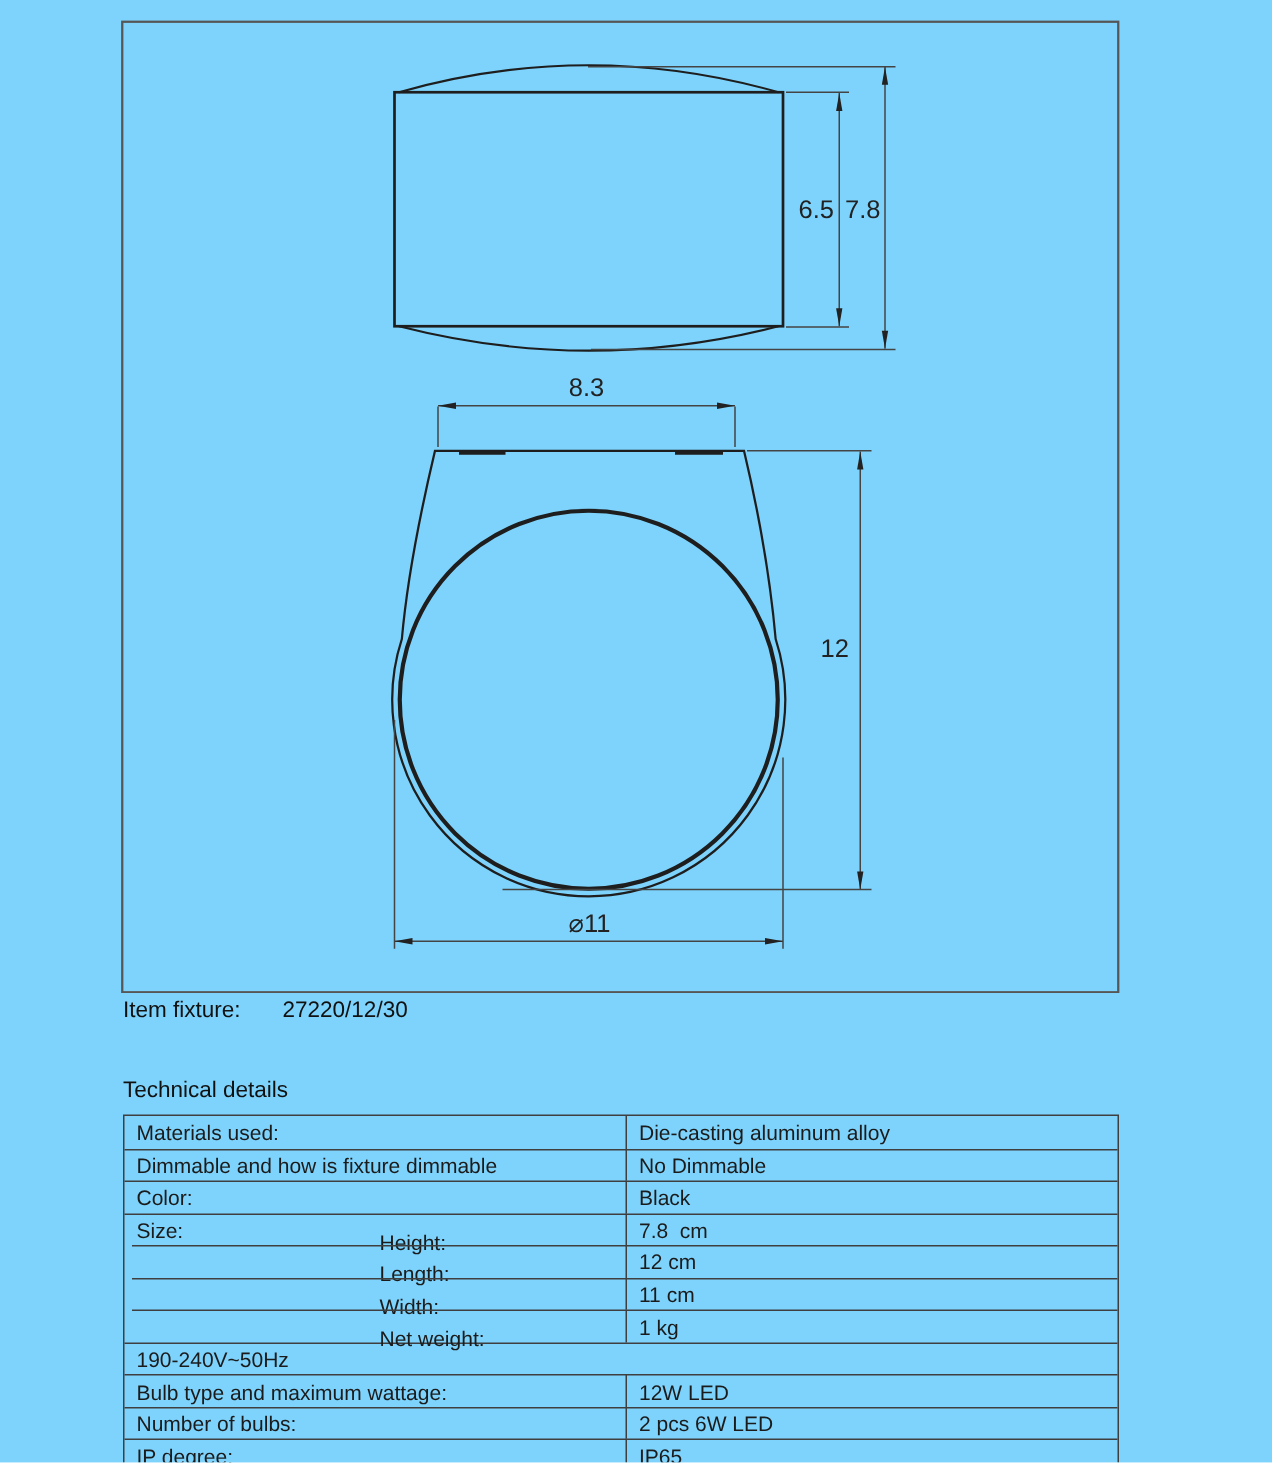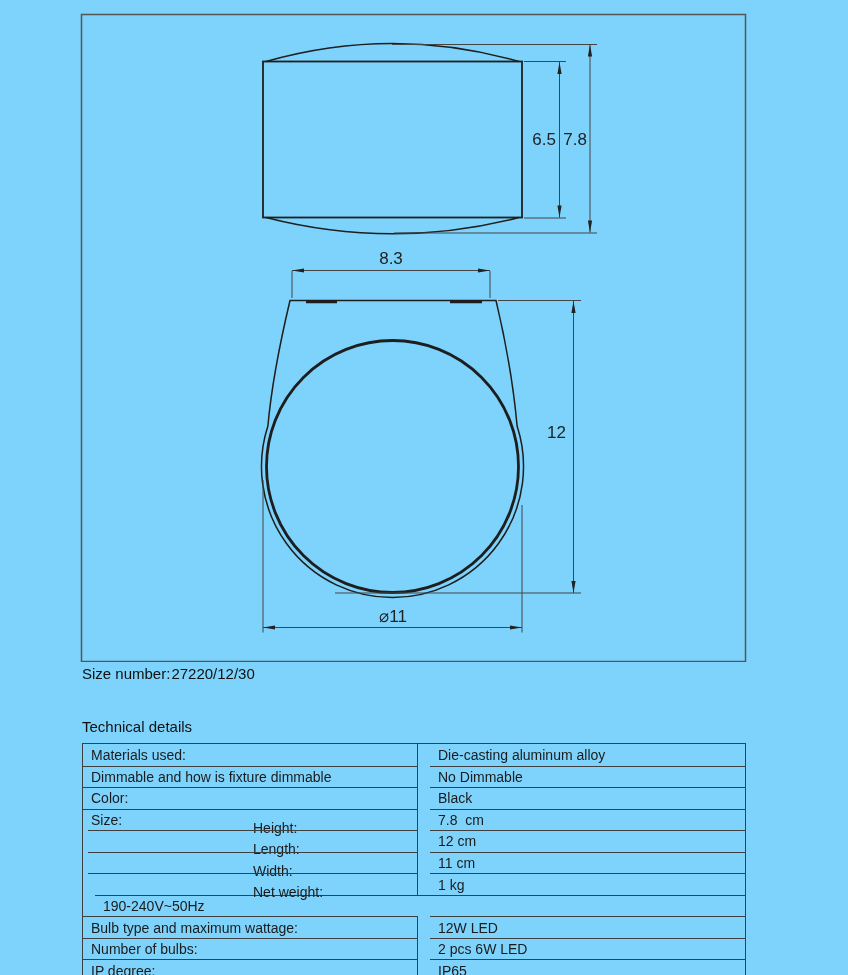--- a/index.html
+++ b/index.html
@@ -13,41 +13,41 @@
   }
   
   #drawing-svg{position:absolute;left:0;top:0;}
   .outline{stroke:#1e1e1e;fill:none;}
   .thinline{stroke:#444;stroke-width:1;fill:none;}
   .arrow{fill:#222;stroke:none;}
   .dimtext{font-family:"Liberation Sans","DejaVu Sans",sans-serif;font-size:17px;fill:#222;}
   
   .textline{position:absolute;left:82px;font-size:15px;color:#111;}
   #item-number-line{top:665px;}
-  #item-number-line .val{margin-left:1px;}
+  #item-number-line .val{margin-left:28px;}
   #tech-title{top:718px;}
   
   #tech-table{
     position:absolute;left:82px;top:743px;
     width:664px;height:239px;
     border:1px solid #3f3f3f;
     box-sizing:border-box;
     display:flex;flex-direction:column;
     font-size:14px;
   }
   .trow{display:flex;flex:1;min-height:0;}
   .trow .c1{
     width:335px;box-sizing:border-box;
     border-right:1px solid #3f3f3f;
     display:flex;align-items:center;
     padding-left:8px;position:relative;
   }
   .trow .c2{
     flex:1;display:flex;align-items:center;
-    padding-left:8px;box-sizing:border-box;margin-left:12px;
+    padding-left:8px;box-sizing:border-box;
   }
   .trow + .trow .c1,
   .trow + .trow .c2{border-top:1px solid #3f3f3f;}
   .trow.inset .c1{border-top:none;}
   .trow.inset .c1::after{
     content:"";position:absolute;top:0;left:5px;right:-1px;height:1px;background:#3f3f3f;
   }
   .sublabel{position:absolute;left:170px;top:16px;bottom:0;display:flex;align-items:center;}
   .c2 span,.c1 > span{white-space:pre;}
 </style>
@@ -111,21 +111,21 @@
         <path d="M263,480 V632.5 M522,505 V632.5" class="thinline"></path>
         <path d="M263,627.5 H522" class="thinline"></path>
         <polygon class="arrow" points="263,627.5 275,625.4 275,629.6"></polygon>
         <polygon class="arrow" points="522,627.5 510,625.4 510,629.6"></polygon>
         <text class="dimtext" x="393" y="621.5" text-anchor="middle">⌀11</text>
       </g>
     </g>
   </svg>
 
   <div class="textline" id="item-number-line">
-    <span>Size number:</span><span class="val">27220/12/30</span>
+    <span>Item fixture:</span><span class="val">27220/12/30</span>
   </div>
 
   <div class="textline" id="tech-title">Technical details</div>
 
   <div id="tech-table">
 
     <div class="trow">
       <div class="c1">
           <span>Materials used:</span>
         </div>

